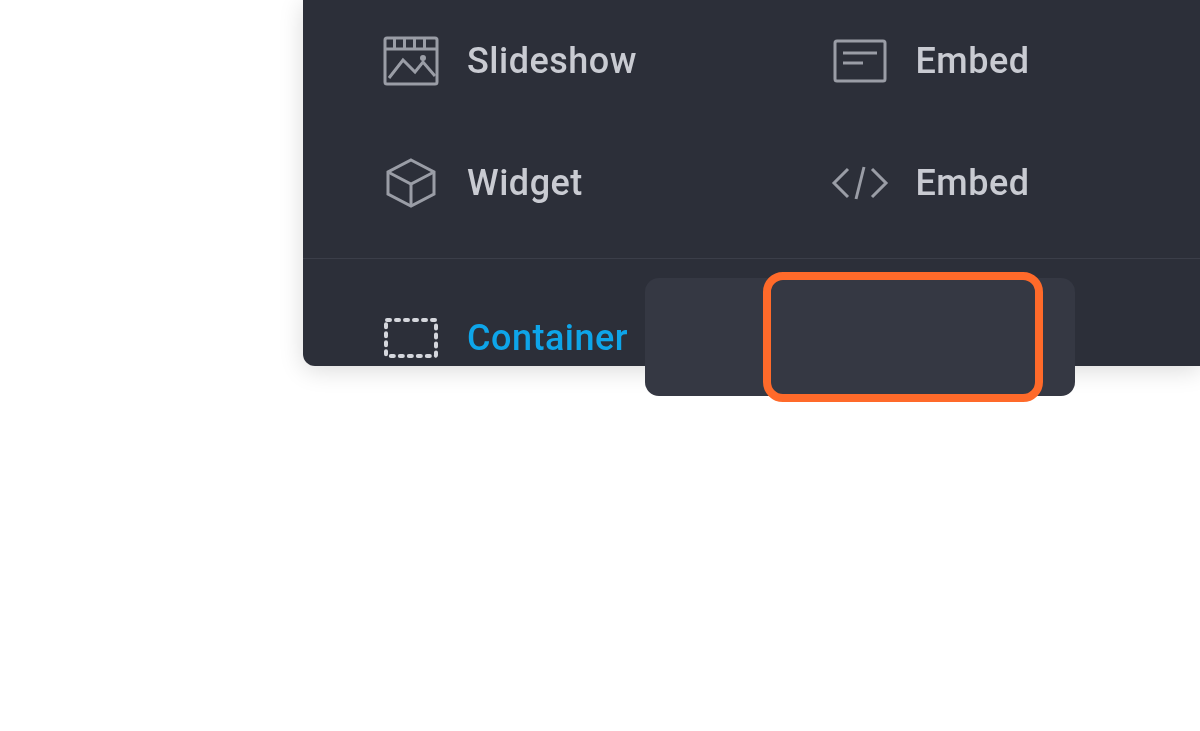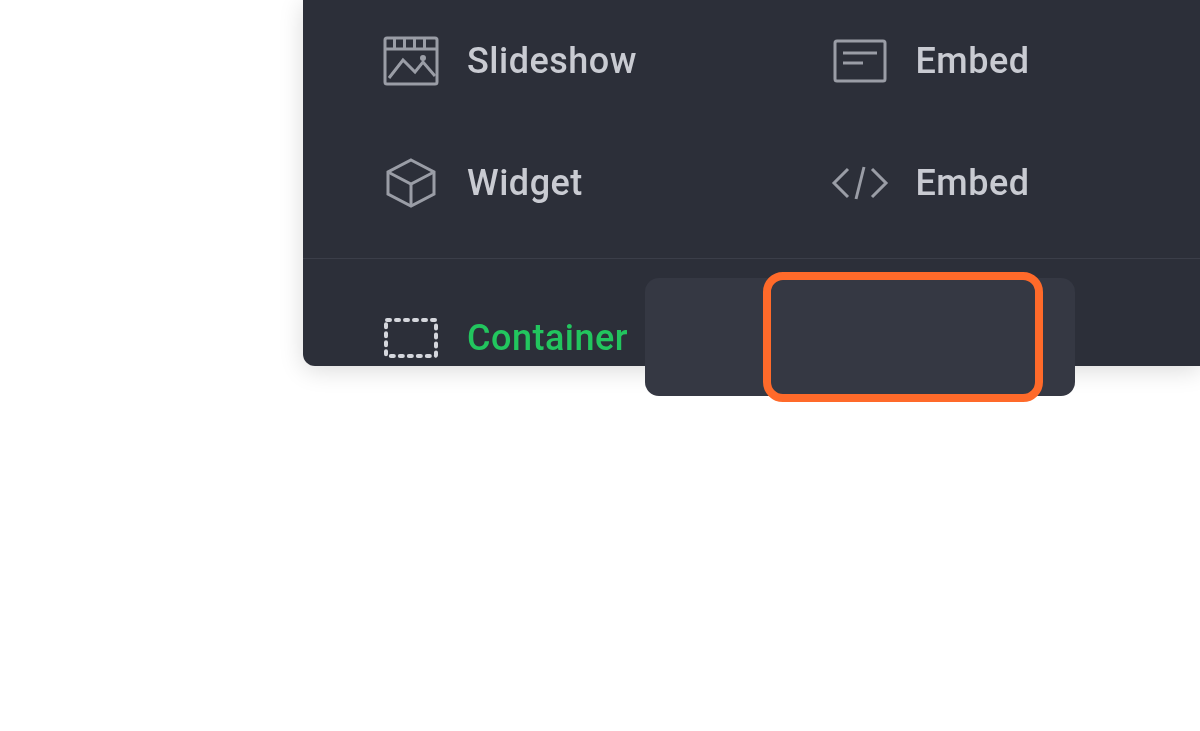--- a/index.html
+++ b/index.html
@@ -1,21 +1,21 @@
 <!DOCTYPE html>
 <html><head>
 <meta charset="utf-8">
 <style>
   html,body{margin:0;padding:0;width:1200px;height:731px;background:#ffffff;font-family:-apple-system,BlinkMacSystemFont,"Segoe UI",Roboto,Helvetica,Arial,sans-serif;overflow:hidden}
   .panel{position:absolute;left:303px;top:0;width:897px;height:366px;background:#2c2f39;border-radius:0 0 0 12px;box-shadow:0 4px 24px rgba(0,0,0,.15)}
   .row{display:flex;align-items:center;height:122px}
   .col{display:flex;align-items:center;flex:1}
   .icon-wrap{width:60px;height:60px;margin-left:78px;margin-right:26px;display:flex;align-items:center;justify-content:center;flex:0 0 60px}
   .label{font-size:36px;font-weight:500;color:#c9cbd2;letter-spacing:.5px}
-  .label.bright{color:#22c55e}
+  .label.bright{color:#0ea5e9}
   .divider{height:1px;background:#3b3e49;margin:14px 0 18px 0}
   .selected-bg{position:absolute;left:342px;top:278px;width:430px;height:118px;background:#353843;border-radius:14px}
   .highlight{position:absolute;left:460px;top:272px;width:280px;height:130px;border:8px solid #ff6a2a;border-radius:20px;box-sizing:border-box;pointer-events:none}
   .section-top{padding-top:0}
   svg{display:block}
 </style>
 </head>
 <body>
 
 <div class="panel">

